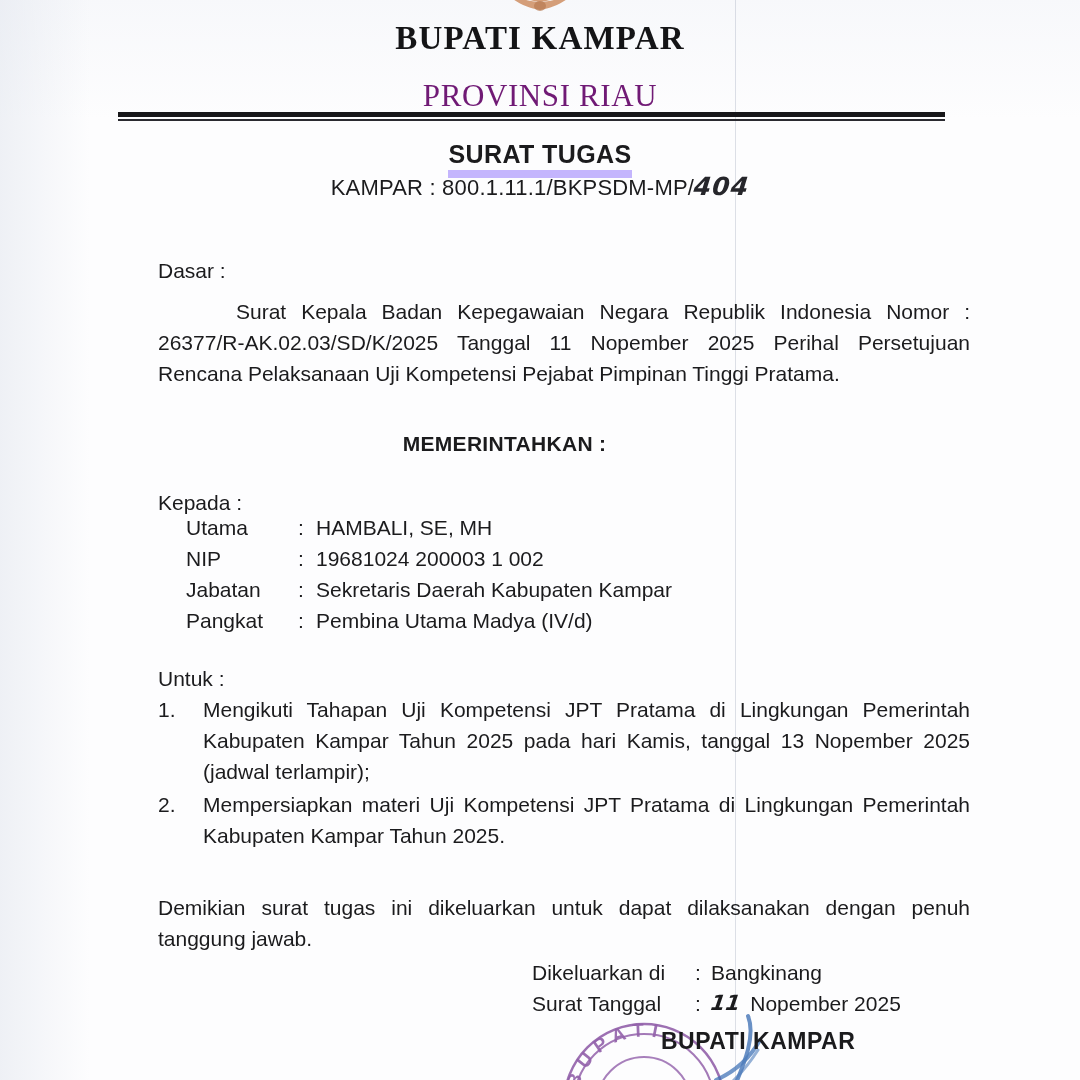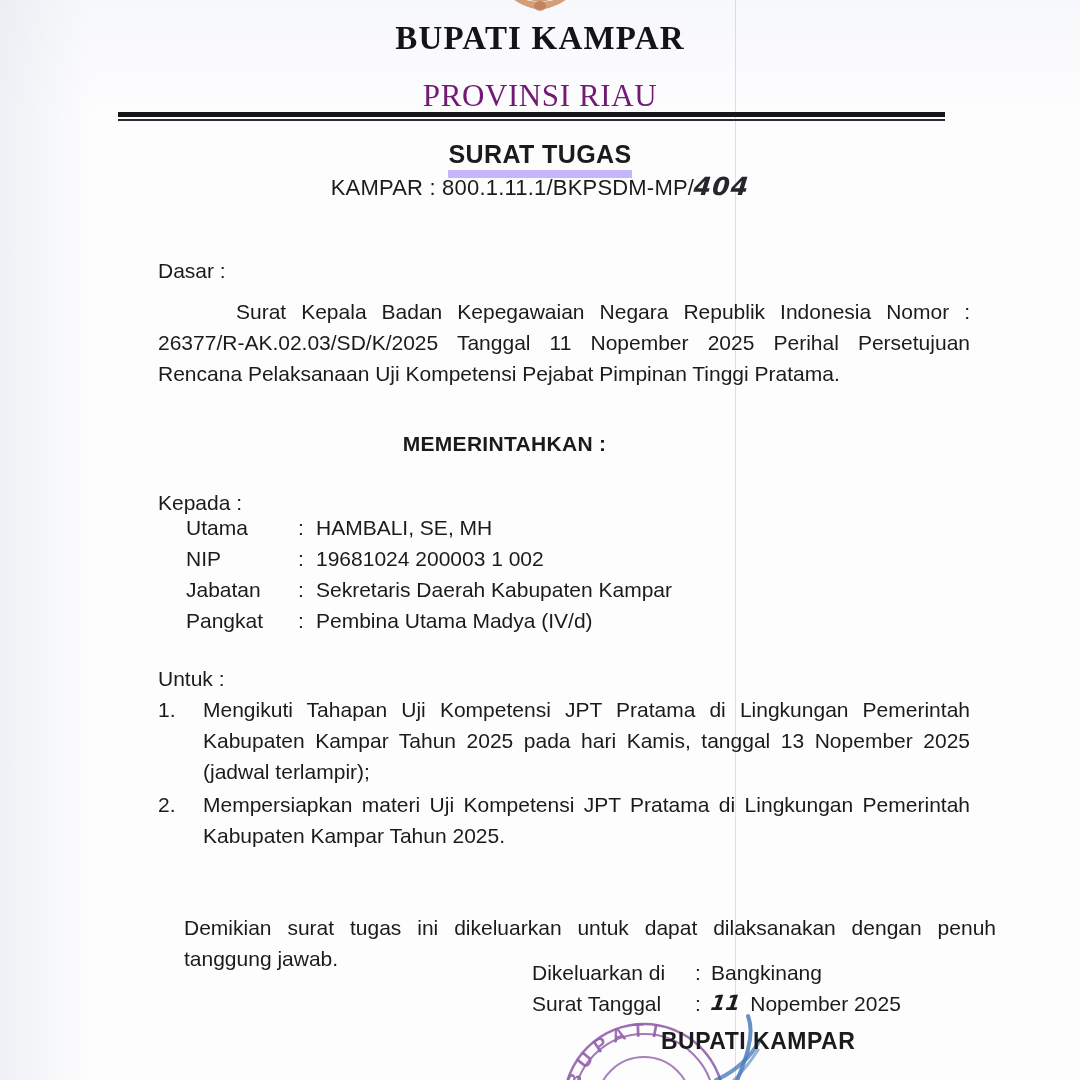--- a/index.html
+++ b/index.html
@@ -175,23 +175,22 @@
   .num-marker {
     width: 45px;
     flex: 0 0 45px;
   }
   .num-text {
     flex: 1;
     text-align: justify;
   }
   .para-closing {
     position: absolute;
-    top: 912px;
+    top: 892px;
     text-align: justify;
-    margin-left: 26px;
   }
   
   .sign-block {
     position: absolute;
     top: 945px;
     left: 532px;
     font-size: 21px;
     line-height: 31px;
     margin-top: 12px;
   }

